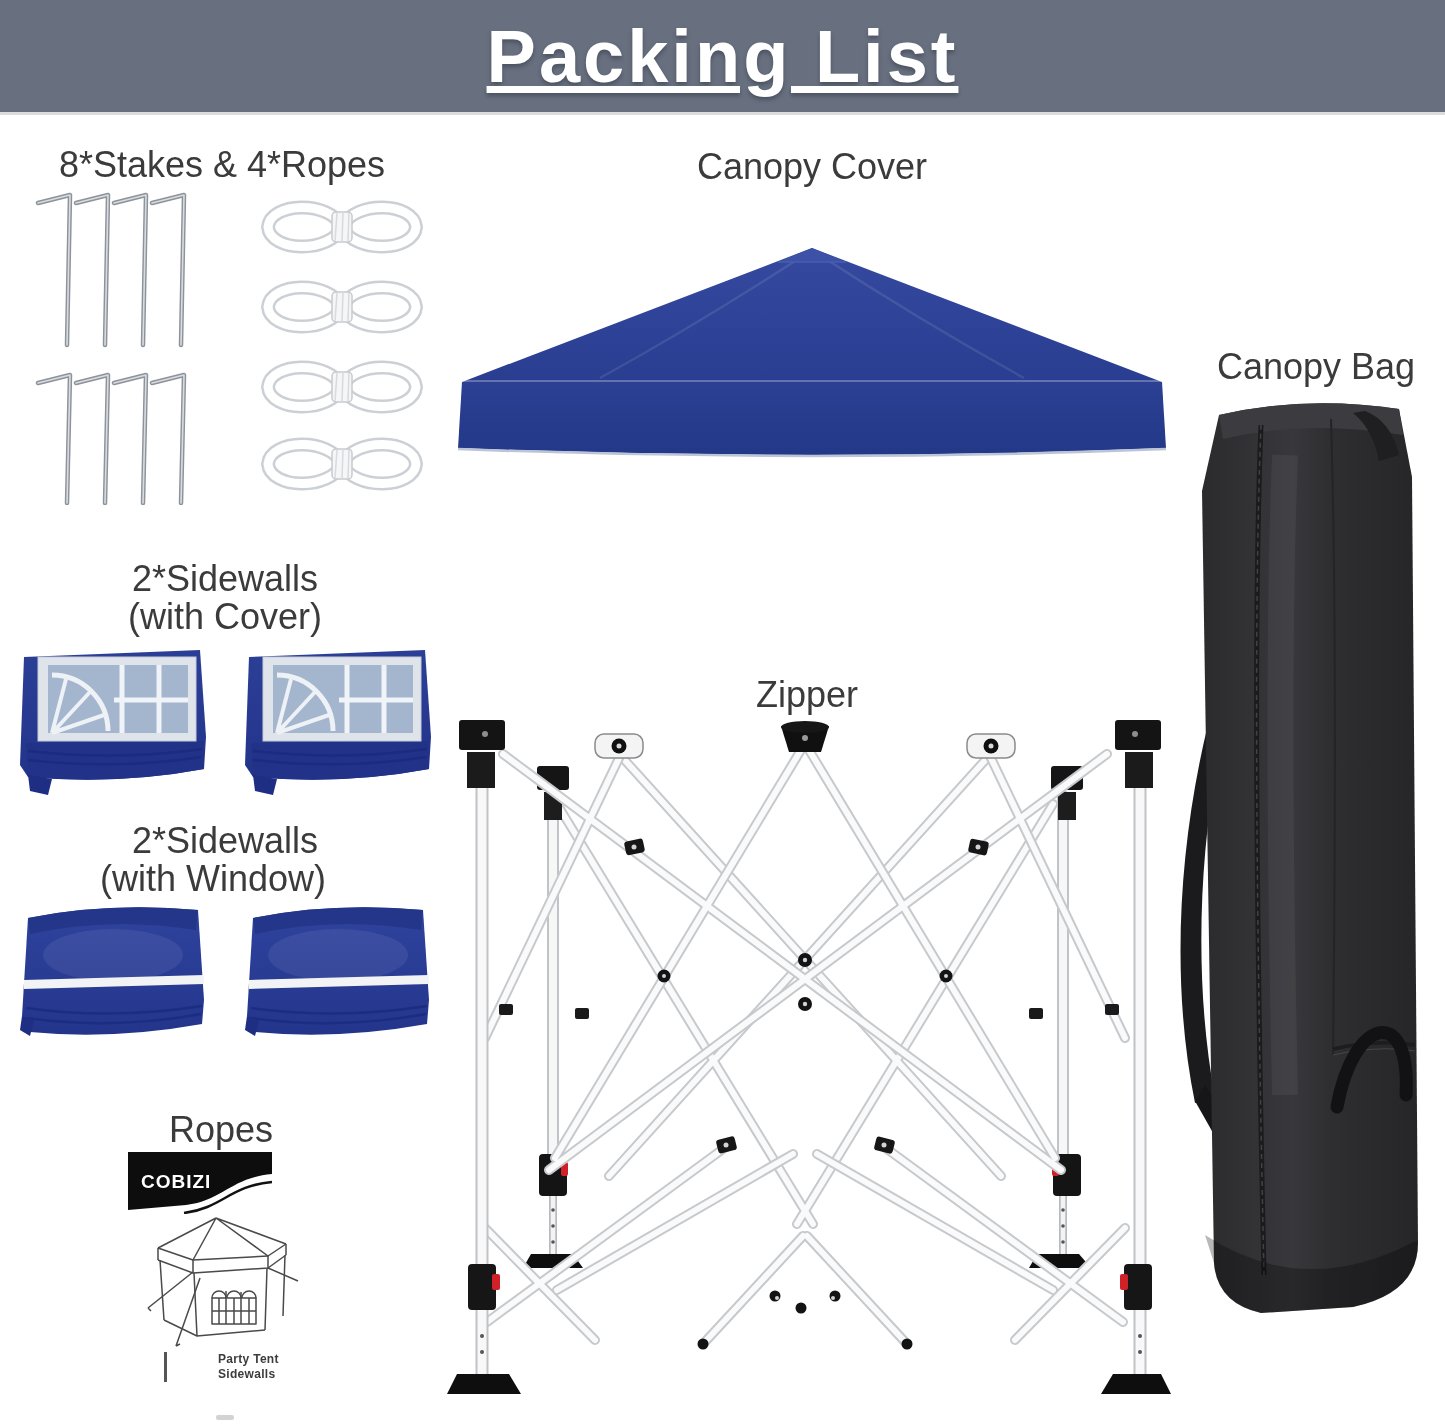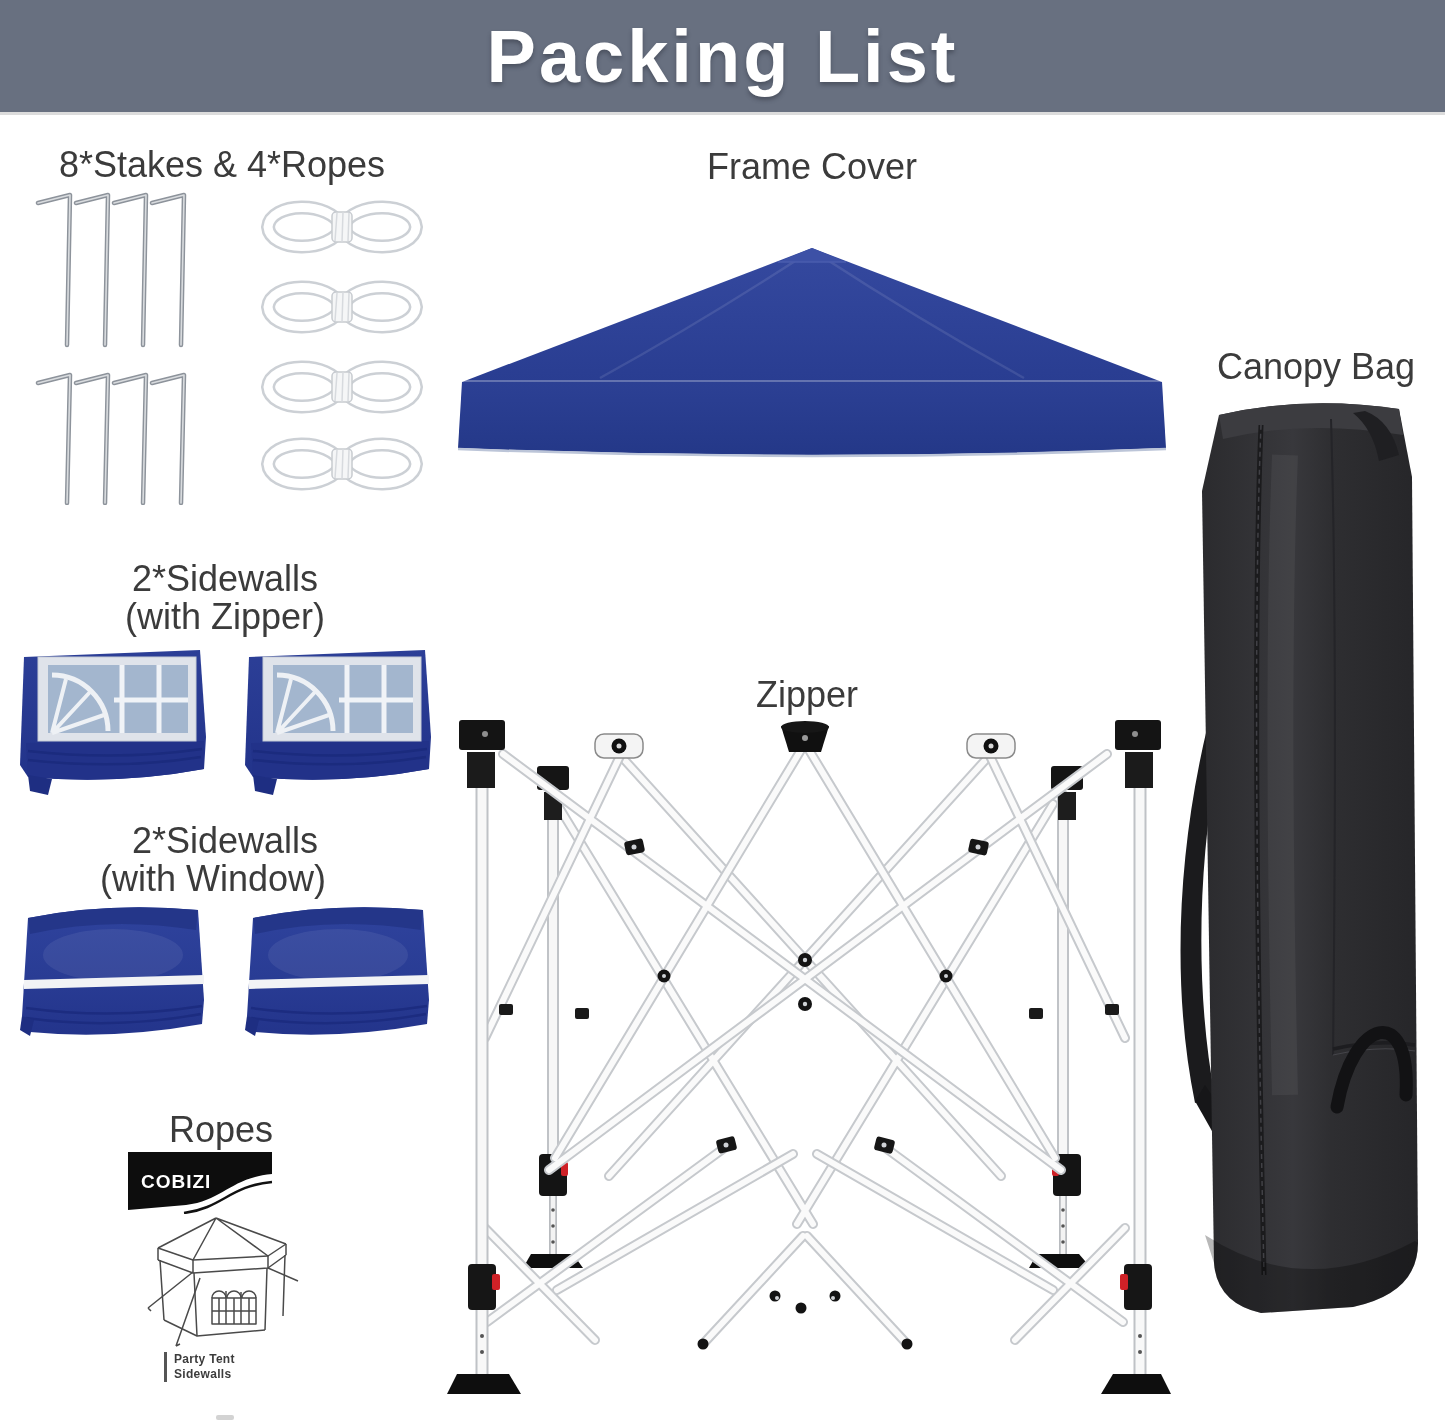--- a/index.html
+++ b/index.html
@@ -8,48 +8,49 @@
     font-family:"Liberation Sans","DejaVu Sans",sans-serif;overflow:hidden;
   }
   .header{
     position:absolute;left:0;top:0;width:1445px;height:112px;
     background:#687080;display:flex;align-items:center;justify-content:center;
     border-bottom:3px solid #dcdcdc;
   }
   .header h1{
     margin:0;color:#ffffff;font-size:74px;font-weight:bold;letter-spacing:3px;
     text-shadow:0 3px 4px rgba(40,45,55,.45);
+    text-decoration:underline;
   }
   .lbl{
     position:absolute;transform:translateX(-50%);
     color:#3b3b3b;font-size:36px;white-space:nowrap;text-align:center;line-height:38px;
   }
   .abs{position:absolute;}
   .caption{
     position:absolute;left:164px;top:1352px;display:flex;gap:7px;align-items:stretch;
   }
   .caption .bar{width:3px;background:#555;}
-  .caption .txt{font-size:12px;color:#3c3c3c;line-height:15px;font-weight:bold;letter-spacing:.3px;}
+  .caption .txt{font-size:12px;color:#3c3c3c;line-height:15px;font-weight:bold;letter-spacing:.3px;margin-left:44px;}
   .tinyprint{
     position:absolute;left:216px;top:1415px;width:18px;height:5px;border-radius:2px;
     background:#c4c4c4;opacity:.75;
   }
 </style>
 </head>
 <body>
 
 <div class="header">
   <h1>Packing List</h1>
 </div>
 
 <div class="lbl" style="left:222px;top:146px;">8*Stakes &amp; 4*Ropes</div>
-<div class="lbl" style="left:812px;top:148px;">Frame Cover</div>
+<div class="lbl" style="left:812px;top:148px;">Canopy Cover</div>
 <div class="lbl" style="left:1316px;top:348px;">Canopy Bag</div>
 <div class="lbl" style="left:225px;top:560px;">2*Sidewalls</div>
-<div class="lbl" style="left:225px;top:598px;">(with Zipper)</div>
+<div class="lbl" style="left:225px;top:598px;">(with Cover)</div>
 <div class="lbl" style="left:225px;top:822px;">2*Sidewalls</div>
 <div class="lbl" style="left:213px;top:860px;">(with Window)</div>
 <div class="lbl" style="left:807px;top:676px;">Zipper</div>
 <div class="lbl" style="left:221px;top:1111px;">Ropes</div>
 
 <svg class="abs" style="left:20px;top:185px;" width="420" height="320" viewBox="0 0 420 320">
   <g fill="none" stroke-linecap="round" stroke-linejoin="round">
 
     <g stroke="#8d939b" stroke-width="4.5">
       <polyline points="18,18 50,10 47,160"></polyline>

